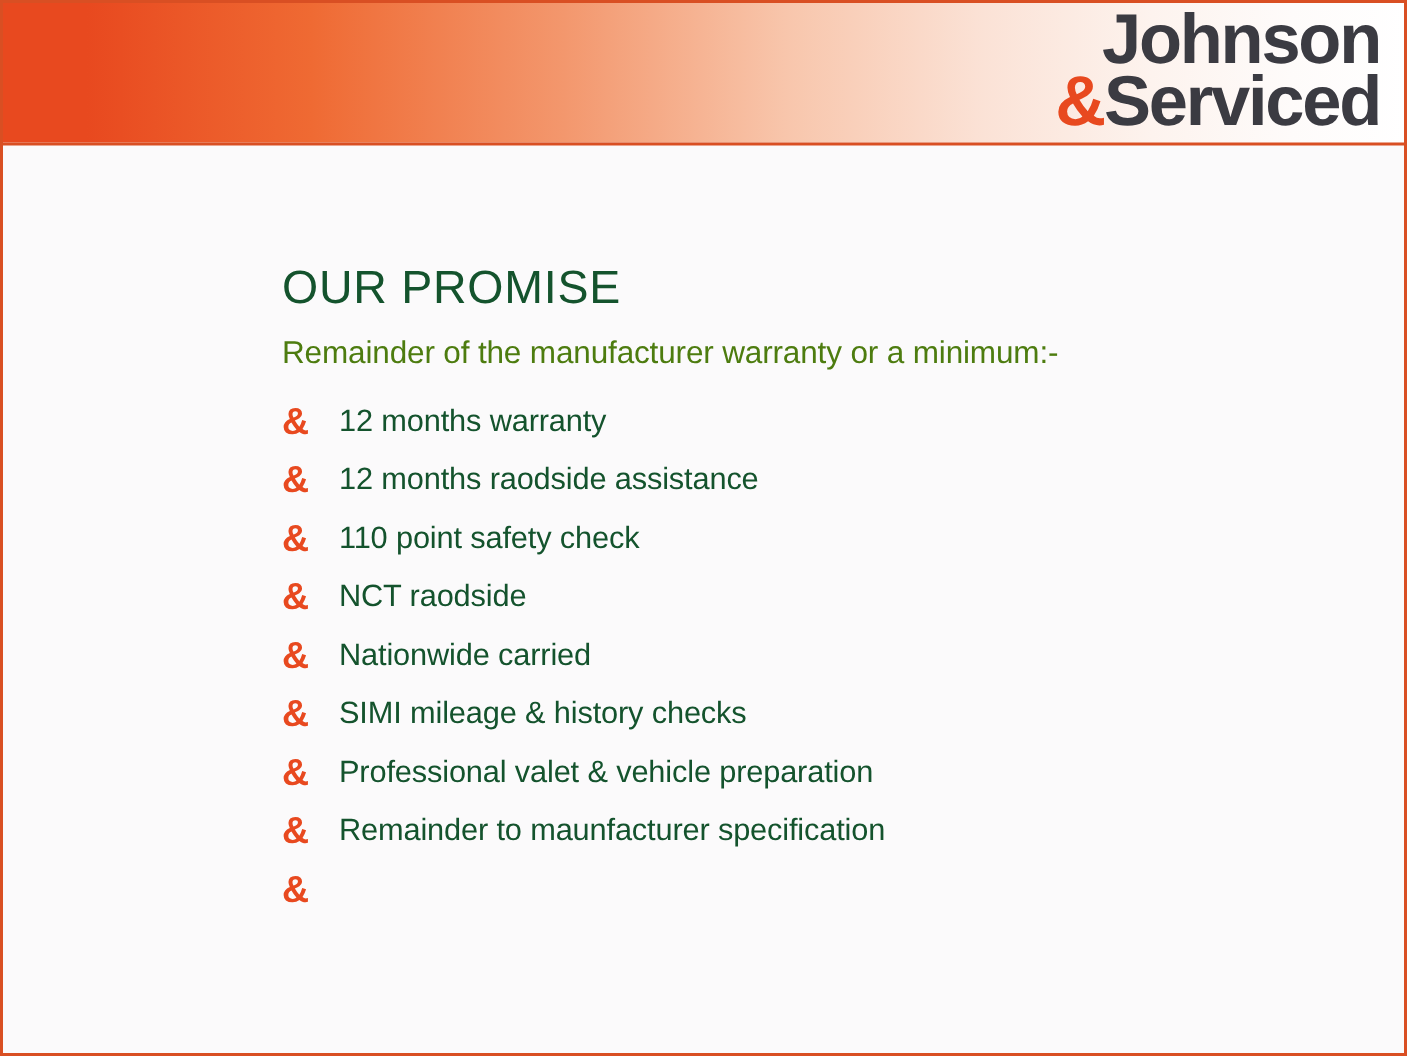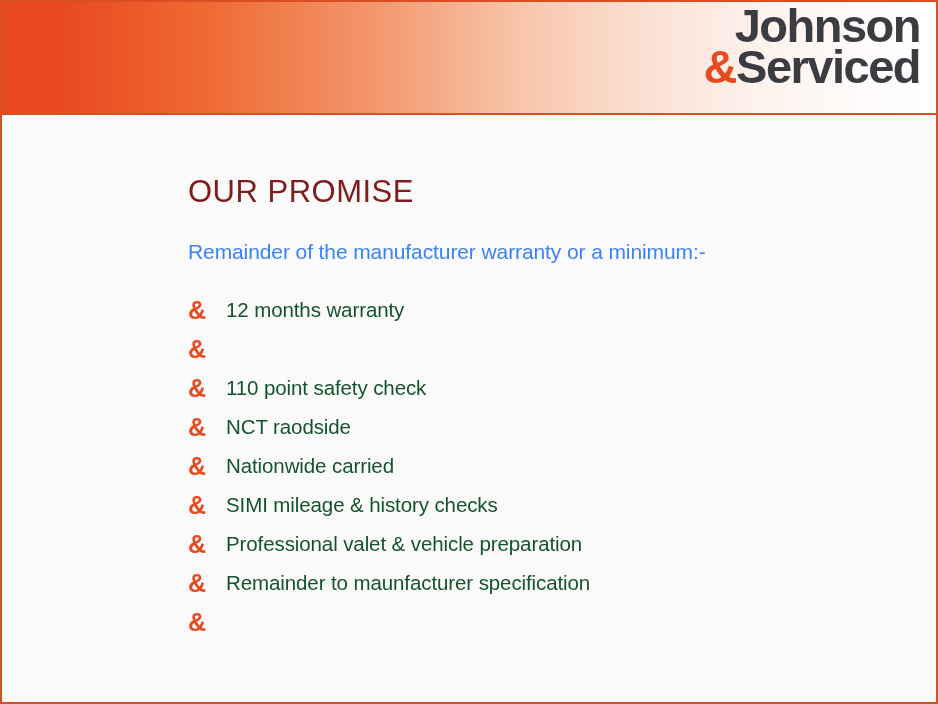--- a/index.html
+++ b/index.html
@@ -18,21 +18,21 @@
     background: #fbfafb;
     border: 2px solid #d94f23;
     overflow: hidden;
   }
   
   .header {
     position: absolute;
     left: 0;
     top: 0;
     width: 100%;
-    height: 113px;
+    height: 95px;
     background: linear-gradient(to right,
       #e8491f 0%,
       #e8491f 6%,
       #ef6a33 22%,
       #f3976d 40%,
       #f8c6ac 56%,
       #fbe2d6 70%,
       #fdf3ee 82%,
       #fefbfa 92%,
       #ffffff 100%);
@@ -63,29 +63,29 @@
   }
   
   .content {
     position: absolute;
     left: 186px;
     top: 172px;
     right: 30px;
   }
   .title {
     font-size: 31px;
-    color: #7f1d1d;
+    color: #14532d;
     letter-spacing: 0.5px;
-    margin: 0 0 30px 0;
+    margin: 0 0 14px 0;
     font-weight: normal;
   }
   .subtitle {
     font-size: 21px;
-    color: #3b82f6;
-    margin: 0 0 33px 0;
+    color: #4d7c0f;
+    margin: 0 0 20px 0;
     font-weight: normal;
     letter-spacing: -0.1px;
   }
   .promise-list {
     list-style: none;
     margin: 0;
     padding: 0;
   }
   .promise-item {
     display: flex;
@@ -125,20 +125,21 @@
     <h1 class="title">OUR PROMISE</h1>
     <p class="subtitle">Remainder of the manufacturer warranty or a minimum:-</p>
 
     <ul class="promise-list">
       <li class="promise-item">
         <span class="bullet-icon">&amp;</span>
         <span class="item-text">12 months warranty</span>
       </li>
       <li class="promise-item">
         <span class="bullet-icon">&amp;</span>
+        <span class="item-text">12 months raodside assistance</span>
       </li>
       <li class="promise-item">
         <span class="bullet-icon">&amp;</span>
         <span class="item-text">110 point safety check</span>
       </li>
       <li class="promise-item">
         <span class="bullet-icon">&amp;</span>
         <span class="item-text">NCT raodside</span>
       </li>
       <li class="promise-item">

